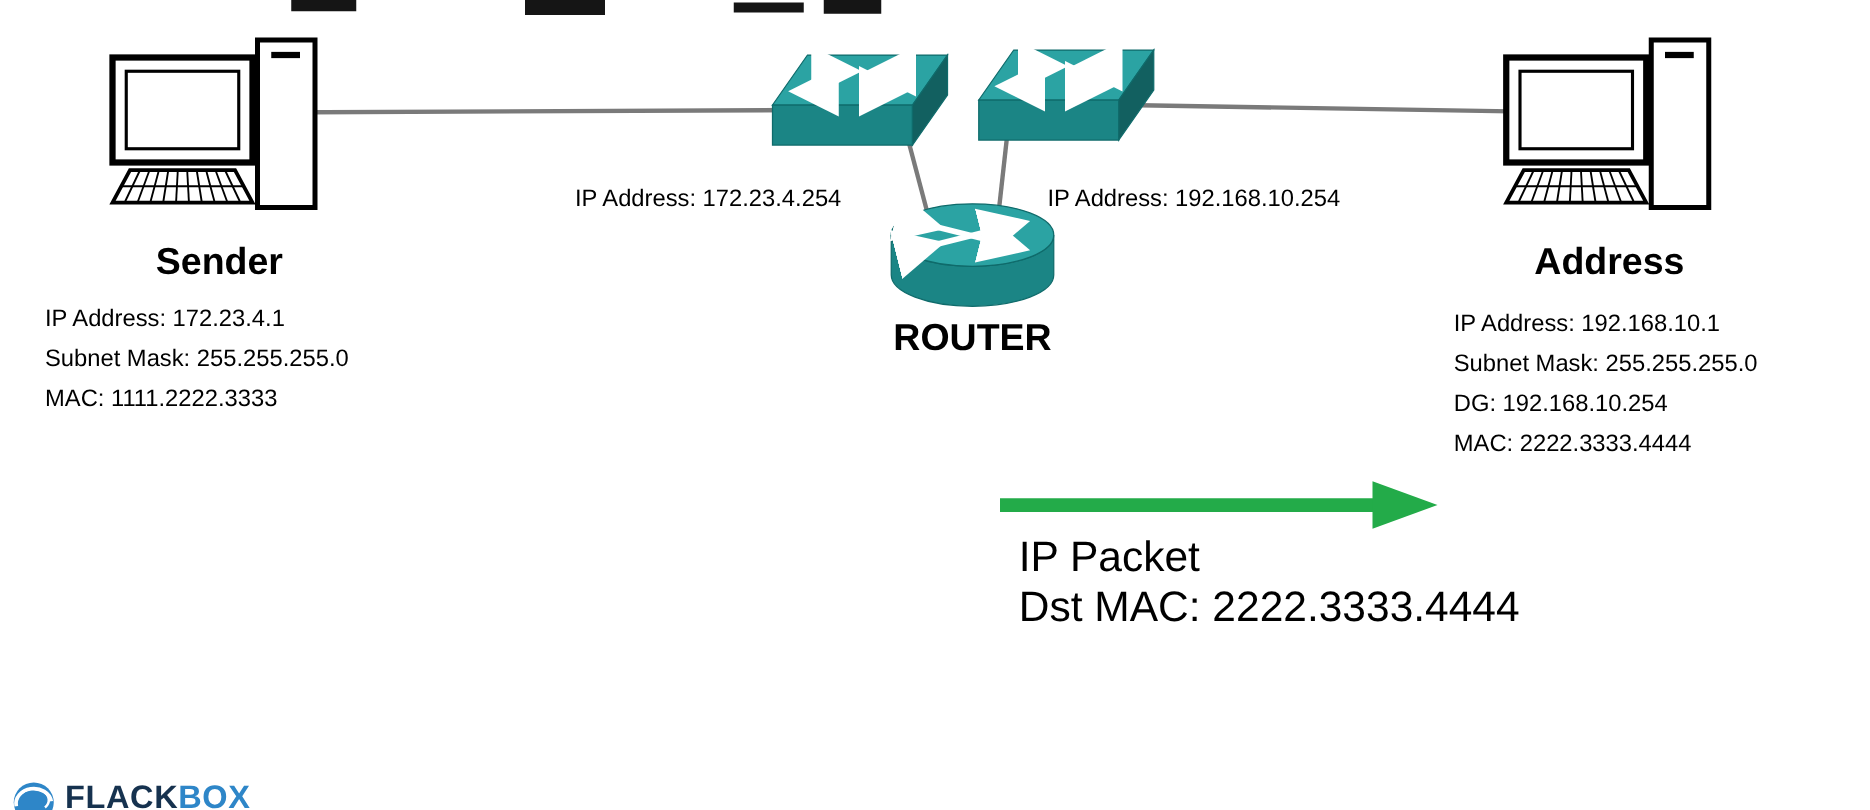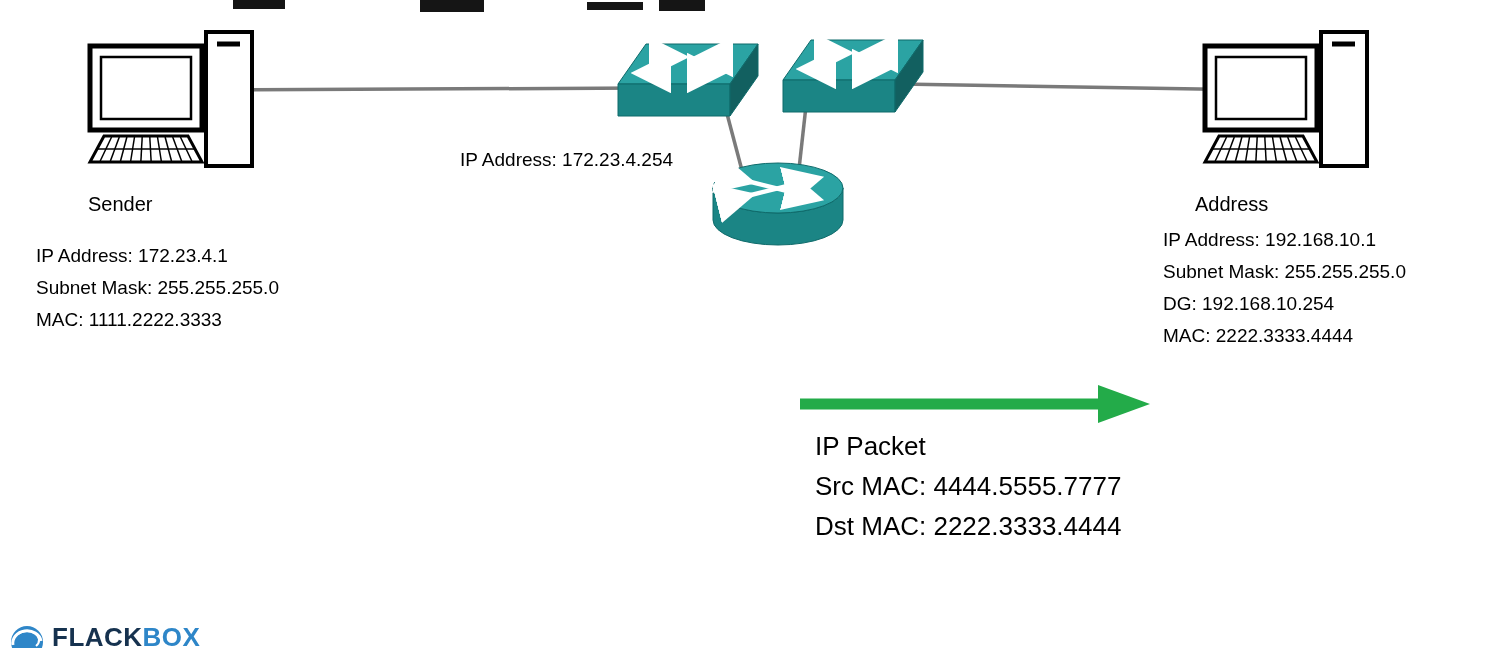--- a/index.html
+++ b/index.html
@@ -7,23 +7,23 @@
     position:relative;
     width:1496px;
     height:648px;
     background:#ffffff;
     overflow:hidden;
     font-family:"Liberation Sans", sans-serif;
     color:#000;
   }
   .layer{position:absolute;left:0;top:0;}
   .t{position:absolute;white-space:nowrap;}
-  .device-title{font-weight:400;font-size:20px;}
+  .device-title{font-weight:700;font-size:30px;text-align:center;}
   .details{font-size:19px;line-height:32px;}
-  .packet{font-size:26px;line-height:40px;}
+  .packet{font-size:34px;line-height:40px;}
   .logo-text{font-weight:700;font-size:26px;letter-spacing:0.5px;}
 </style>
 </head>
 <body>
 
 <div class="canvas">
 
   <svg class="layer" width="1496" height="648" viewBox="0 0 1496 648" aria-hidden="true">
     <defs>
       <marker id="mW" markerWidth="9" markerHeight="9" refX="6" refY="4.5" orient="auto">
@@ -98,36 +98,37 @@
   </svg>
 
   <div class="t device-title" style="left:88px;top:193px;width:175px;">Sender</div>
   <div class="t details" style="left:36px;top:240px;">
     <div>IP Address: 172.23.4.1</div>
     <div>Subnet Mask: 255.255.255.0</div>
     <div>MAC: 1111.2222.3333</div>
   </div>
 
   <div class="t device-title" style="left:1195px;top:193px;width:185px;">Address</div>
-  <div class="t details" style="left:1163px;top:224px;">
+  <div class="t details" style="left:1163px;top:244px;">
     <div>IP Address: 192.168.10.1</div>
     <div>Subnet Mask: 255.255.255.0</div>
     <div>DG: 192.168.10.254</div>
     <div>MAC: 2222.3333.4444</div>
   </div>
 
+  <div class="t device-title" style="left:688px;top:254px;width:180px;">ROUTER</div>
   <div class="t details" style="left:460px;top:144px;">
     <div>IP Address: 172.23.4.254</div>
   </div>
   <div class="t details" style="left:838px;top:144px;">
+    <div>IP Address: 192.168.10.254</div>
   </div>
 
   <div class="t packet" style="left:815px;top:426px;">
     <div>IP Packet</div>
-    <div>Src MAC: 4444.5555.7777</div>
     <div>Dst MAC: 2222.3333.4444</div>
   </div>
 
   <div class="t logo-text" style="left:52px;top:622px;">
     <span style="color:#16324F;">FLACK</span><span style="color:#2E86C8;">BOX</span>
   </div>
 
 </div>
 
 </body></html>

